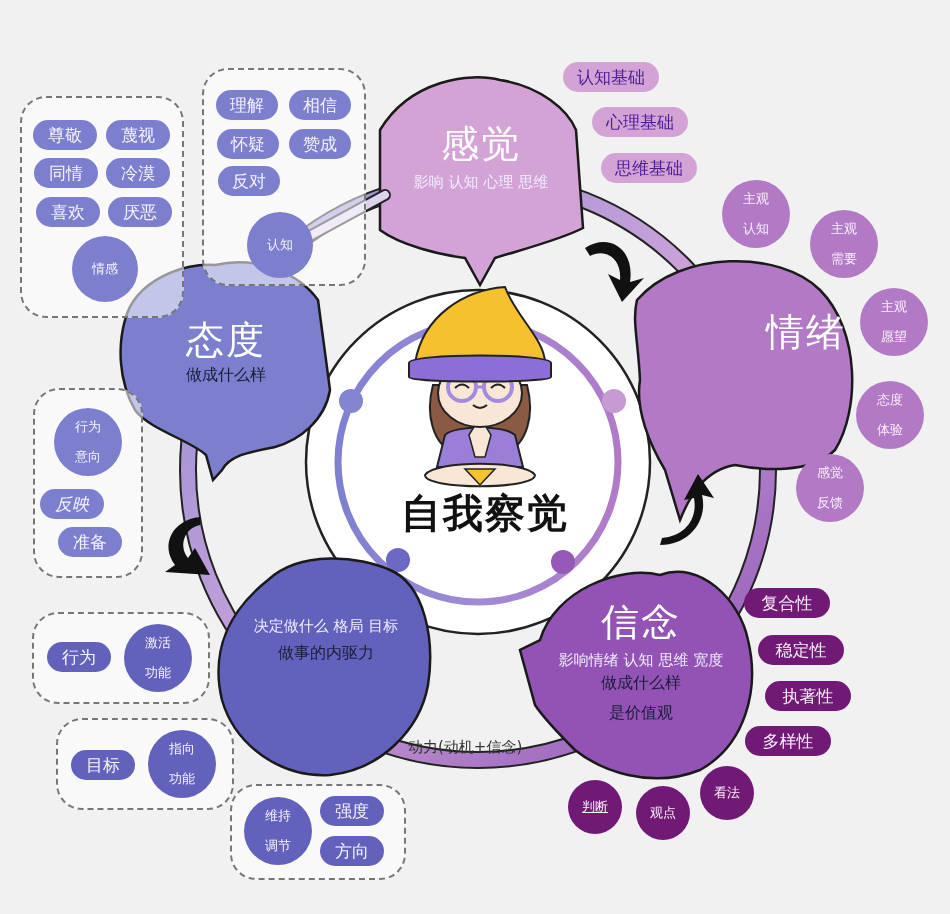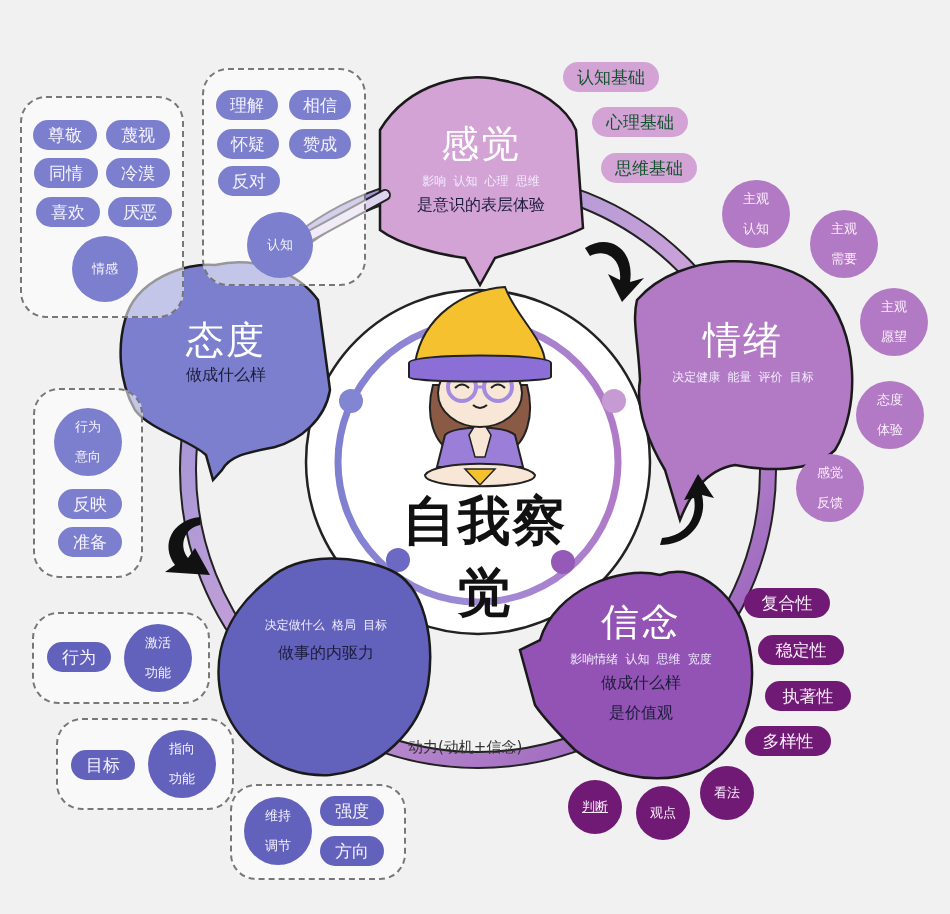--- a/index.html
+++ b/index.html
@@ -34,32 +34,32 @@
     border-radius: 50%;
     color: #f6f2ff;
     font-size: 13px;
     line-height: 30px;
     display: flex; align-items: center; justify-content: center;
     text-align: center;
     white-space: pre-line;
   }
   .blue { background: #7b7fce; text-align: center; }
   .blue-d { background: #6262bd; }
-  .pink { background: #d3a3d6; color: #14532d; }
+  .pink { background: #d3a3d6; color: #4c1d95; }
   .mauve { background: #b27ac4; color: #fbeefc; }
   .purple { background: #701a75; color: #fbeefc; }
 
   .node-text { position: absolute; text-align: center; }
   .node-title { font-size: 38px; color: #fff; line-height: 44px; letter-spacing: 2px; }
-  .node-sub { font-size: 12px; color: #f1ecff; line-height: 20px; white-space: nowrap; font-family: Liberation Mono, monospace; }
+  .node-sub { font-size: 15px; color: #f1ecff; line-height: 20px; white-space: nowrap; }
   .node-desc { font-size: 16px; color: #1c1c3a; line-height: 26px; white-space: nowrap; }
 
   .center-title {
     position: absolute; left: 380px; top: 486px; width: 210px;
-    text-align: center; font-size: 53px; font-weight: bold; color: #111;
+    text-align: center; font-size: 40px; font-weight: bold; color: #111;
     letter-spacing: 2px;
   }
   .caption {
     position: absolute; left: 408px; top: 738px; font-size: 15px; color: #333;
   }
 </style>
 </head>
 <body>
 
 <svg class="bg" width="950" height="914" viewBox="0 0 950 914">
@@ -126,40 +126,38 @@
 
 <div class="pill blue" style="left:216px;top:90px;width:62px;">理解</div>
 <div class="pill blue" style="left:289px;top:90px;width:62px;">相信</div>
 <div class="pill blue" style="left:217px;top:129px;width:62px;">怀疑</div>
 <div class="pill blue" style="left:289px;top:129px;width:62px;">赞成</div>
 <div class="pill blue" style="left:218px;top:166px;width:62px;">反对</div>
 <div class="circ blue" style="left:247px;top:212px;width:66px;height:66px;">认知</div>
 
 <div class="circ blue" style="left:54px;top:408px;width:68px;height:68px;">行为
 意向</div>
-<div class="pill blue" style="left:58px;top:489px;width:64px;">反映</div>
+<div class="pill blue" style="left:40px;top:489px;width:64px;font-style:italic;">反映</div>
 <div class="pill blue" style="left:58px;top:527px;width:64px;">准备</div>
 
 <div class="node-text" style="left:118px;top:318px;width:216px;">
   <div class="node-title">态度</div>
   <div class="node-desc">做成什么样</div>
 </div>
 
 <div class="node-text" style="left:378px;top:122px;width:206px;">
   <div class="node-title">感觉</div>
   <div class="node-sub" style="margin-top:6px;">影响 认知 心理 思维</div>
-  <div class="node-desc">是意识的表层体验</div>
 </div>
 <div class="pill pink" style="left:563px;top:62px;width:96px;">认知基础</div>
 <div class="pill pink" style="left:592px;top:107px;width:96px;">心理基础</div>
 <div class="pill pink" style="left:601px;top:153px;width:96px;">思维基础</div>
 
-<div class="node-text" style="left:640px;top:318px;width:206px;">
+<div class="node-text" style="left:640px;top:310px;width:206px;text-align:right;">
   <div class="node-title">情绪</div>
-  <div class="node-sub" style="margin-top:6px;">决定健康 能量 评价 目标</div>
 </div>
 <div class="circ mauve" style="left:722px;top:180px;width:68px;height:68px;">主观
 认知</div>
 <div class="circ mauve" style="left:810px;top:210px;width:68px;height:68px;">主观
 需要</div>
 <div class="circ mauve" style="left:860px;top:288px;width:68px;height:68px;">主观
 愿望</div>
 <div class="circ mauve" style="left:856px;top:381px;width:68px;height:68px;">态度
 体验</div>
 <div class="circ mauve" style="left:796px;top:454px;width:68px;height:68px;">感觉

